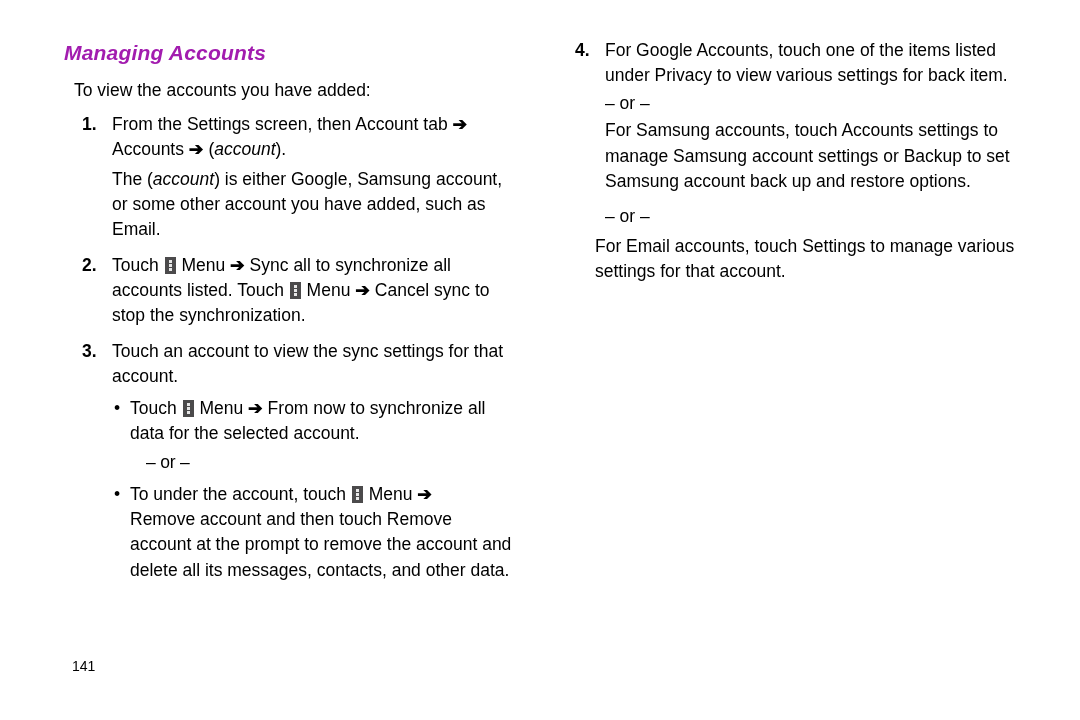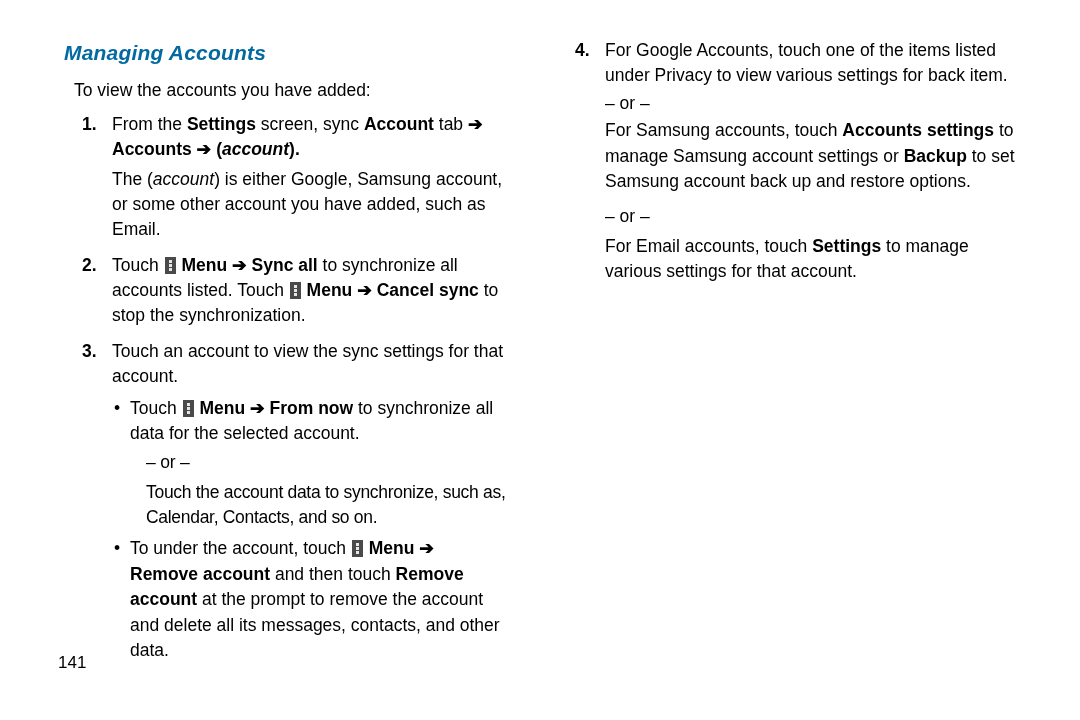--- a/index.html
+++ b/index.html
@@ -23,21 +23,21 @@
     gap: 58px;
   }
   .col {
     flex: 1 1 0;
     min-width: 0;
   }
   .heading {
     font-family: Arial, Helvetica, sans-serif;
     font-weight: 900;
     font-style: italic;
-    color: #0369a1;
+    color: #a21caf;
     font-size: 21px;
     margin: 0 0 10px 2px;
     letter-spacing: .2px;
   }
   .intro {
     margin: 0 0 8px 12px;
   }
   ol.steps {
     list-style: none;
     padding: 0;
@@ -50,21 +50,21 @@
     padding-left: 30px;
     margin-bottom: 10px;
   }
   ol.steps > li::before {
     content: counter(step) ".";
     position: absolute;
     left: 0;
     top: 0;
     font-weight: 700;
   }
-  .bold { font-weight: 700; }
+  .bold { font-weight: 400; }
   .ital { font-style: italic; }
   .helv-cn {
     font-stretch: condensed;
     letter-spacing: -0.2px;
   }
   .arrow {
     font-weight: 700;
   }
   .menu-icon {
     display: inline-block;
@@ -114,59 +114,58 @@
   .col-right ol.steps {
     margin-left: 0;
   }
   .col-right ol.steps > li::before {
     content: "4.";
   }
   .or-right {
     margin: 4px 0 4px 30px;
   }
   .continued {
-    margin-left: 30px;
+    margin-left: 20px;
   }
   .page-number {
     position: absolute;
-    left: 58px;
+    left: 72px;
     bottom: 44px;
-    font-size: 17px;
+    font-size: 14px;
   }
 </style>
 </head>
 <body>
 
 <div class="page">
 
   <div class="col">
     <div class="heading">Managing Accounts</div>
     <div class="intro">To view the accounts you have added:</div>
 
     <ol class="steps">
 
       <li>
-        <span>From the </span><span class="bold">Settings</span><span> screen, sync </span><span class="bold">Account</span><span> tab </span><span class="arrow">➔</span>
+        <span>From the </span><span class="bold">Settings</span><span> screen, then </span><span class="bold">Account</span><span> tab </span><span class="arrow">➔</span>
         <br>
         <span class="bold">Accounts</span> <span class="arrow">➔</span><span class="bold"> (</span><span class="bold ital">account</span><span class="bold">).</span>
         <div style="height:4px"></div>
         <span>The (</span><span class="ital">account</span><span>) is either Google, Samsung account, or some other account you have added, such as Email.</span>
       </li>
 
       <li>
         <span>Touch </span><span class="menu-icon"><span></span></span><span class="bold"> Menu </span><span class="arrow">➔</span> <span class="bold">Sync all</span><span> to synchronize all accounts listed. Touch </span><span class="menu-icon"><span></span></span><span class="bold"> Menu </span><span class="arrow">➔</span> <span class="bold">Cancel sync</span><span> to stop the synchronization.</span>
       </li>
 
       <li>
         <span>Touch an account to view the sync settings for that account.</span>
         <ul class="bullets">
           <li>
             <span>Touch </span><span class="menu-icon"><span></span></span><span class="bold"> Menu </span><span class="arrow">➔</span> <span class="bold">From now</span><span> to synchronize all data for the selected account.</span>
             <div class="or helv-cn">– or –</div>
-            <div class="sub-note helv-cn">Touch the account data to synchronize, such as, Calendar, Contacts, and so on.</div>
           </li>
           <li>
             <span>To under the account, touch </span><span class="menu-icon"><span></span></span><span class="bold"> Menu </span><span class="arrow">➔</span>
             <br>
             <span class="bold">Remove account</span><span> and then touch </span><span class="bold">Remove account</span><span> at the prompt to remove the account and delete all its messages, contacts, and other data.</span>
           </li>
         </ul>
       </li>
     </ol>
 

